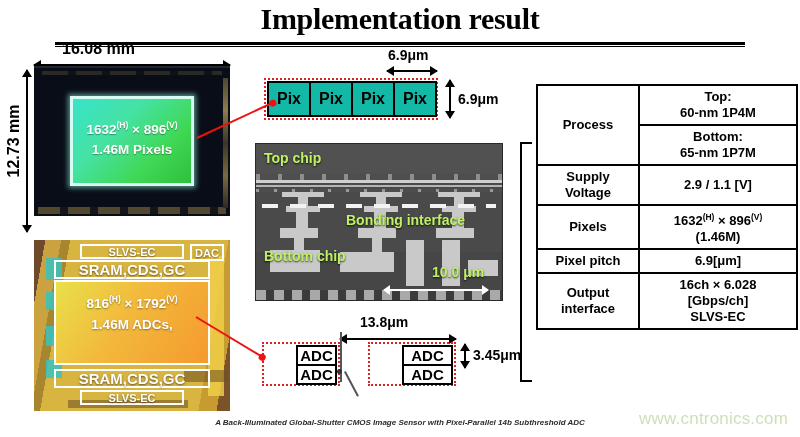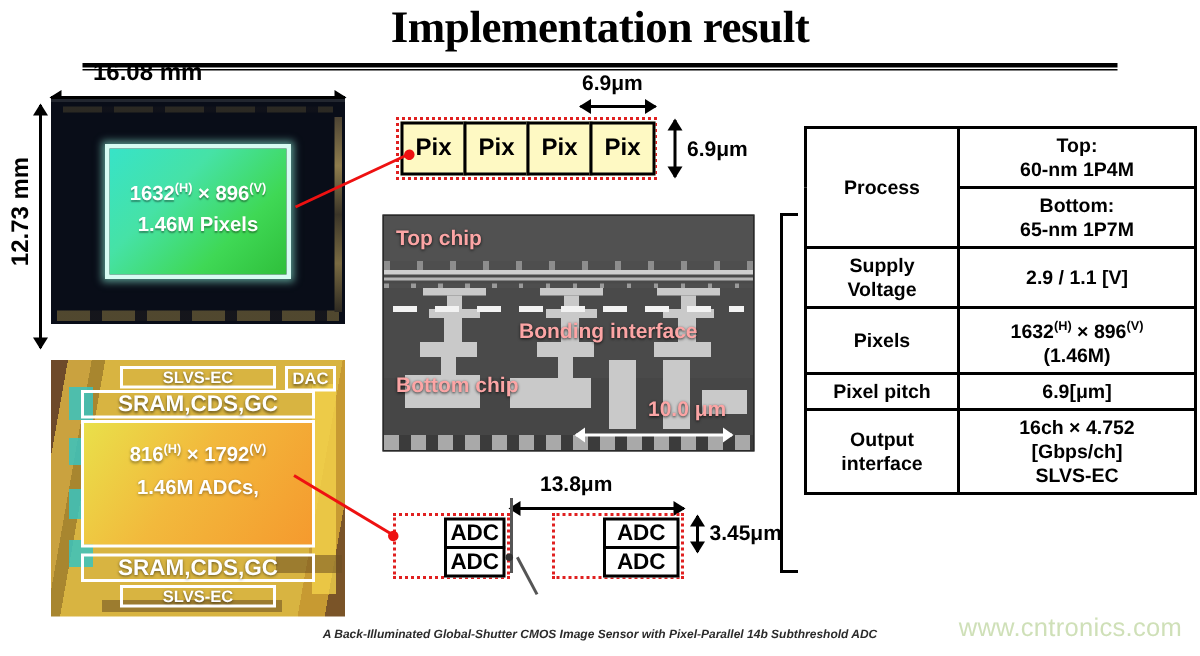--- a/index.html
+++ b/index.html
@@ -114,30 +114,30 @@
 
   
   .pix-wrap{
     position:absolute; left:264px; top:78px; width:174px; height:42px;
     border:2px dotted #e02020; padding:1px;
   }
   .pix-wrap .inner{ display:flex; width:100%; height:100%; }
   .pix-cell{
     flex:1; border:2px solid #000; margin-right:-2px;
     display:flex; align-items:center; justify-content:center;
-    font-weight:bold; font-size:16px; background:#fef9c3;
+    font-weight:bold; font-size:16px; background:#14b8a6;
   }
 
   
   .tem{
     position:absolute; left:255px; top:143px; width:248px; height:158px;
     background:#4a4a4a; border:1px solid #2a2a2a; overflow:hidden;
   }
   .tem .band{ position:absolute; left:0; right:0; }
-  .tem .lab{ position:absolute; color:#fca5a5; font-weight:bold; font-size:14px;
+  .tem .lab{ position:absolute; color:#bef264; font-weight:bold; font-size:14px;
              text-shadow:0 1px 2px rgba(0,0,0,.8); }
   .tem .dashline{
     position:absolute; left:6px; right:6px; top:60px; height:4px;
     background:repeating-linear-gradient(90deg,#f2f2f2 0 16px,transparent 16px 28px);
   }
   .tem .via{
     position:absolute; background:#c9c9c9;
   }
   .tem .scalearrow{
     position:absolute; height:2px; background:#fff;
@@ -365,21 +365,21 @@
     <tr>
       <td class="k">Pixel pitch</td>
       <td>6.9[μm]</td>
     </tr>
     <tr>
       <td class="k">
         <div>Output</div>
         <div>interface</div>
       </td>
       <td>
-        <div>16ch × 4.752</div>
+        <div>16ch × 6.028</div>
         <div>[Gbps/ch]</div>
         <div>SLVS-EC</div>
       </td>
     </tr>
   </tbody>
     </table>
 
   <div class="footer">A Back-Illuminated Global-Shutter CMOS Image Sensor with Pixel-Parallel 14b Subthreshold ADC</div>
   <div class="watermark">www.cntronics.com</div>
 

